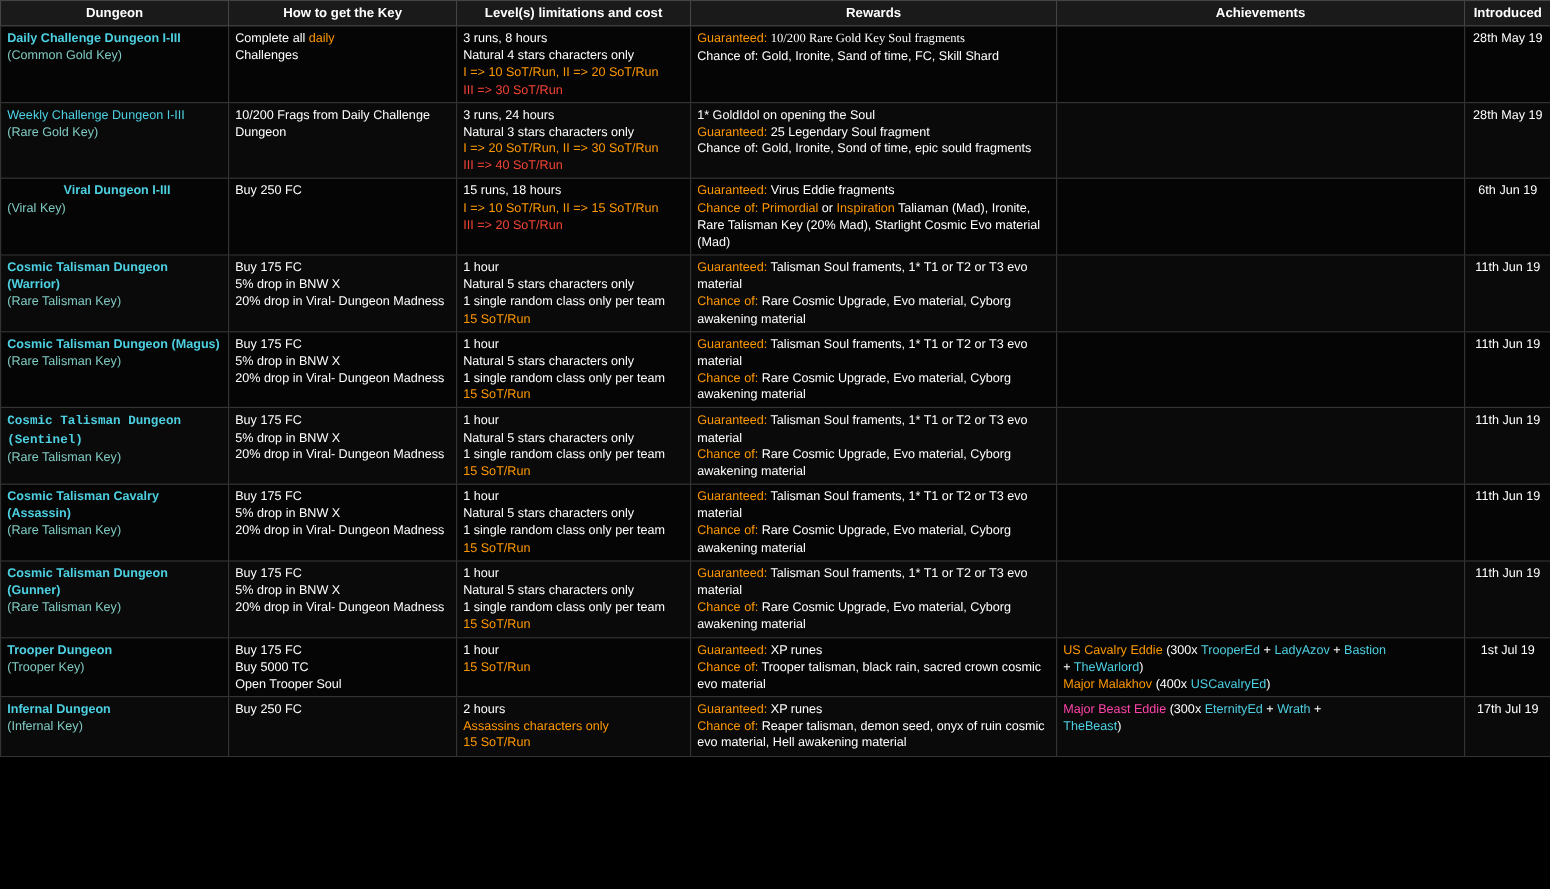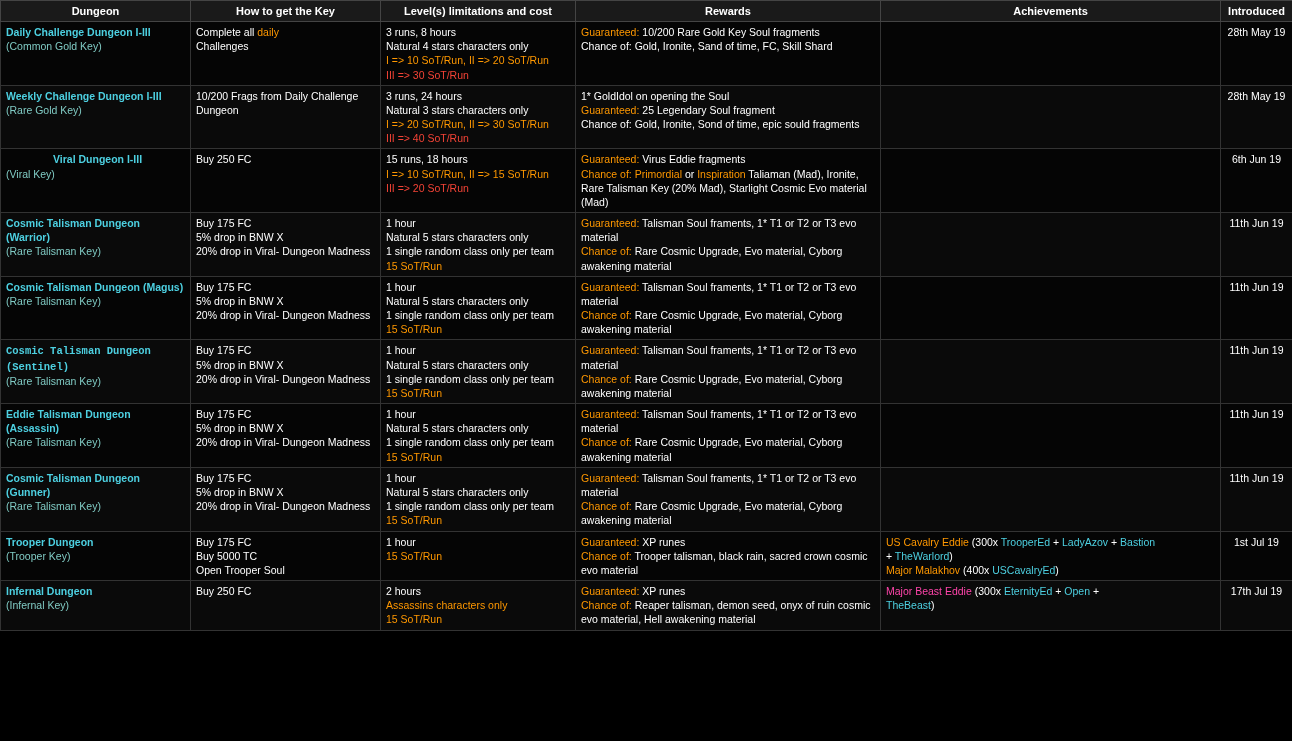--- a/index.html
+++ b/index.html
@@ -61,26 +61,26 @@
       <th>Rewards</th>
       <th>Achievements</th>
       <th>Introduced</th>
     </tr>
   </thead>
   <tbody id="table-body">
   <tr>
         <td><span style="color: rgb(77, 208, 225); font-weight: bold;">Daily Challenge Dungeon I-III</span><br><span style="color: rgb(128, 203, 196);">(Common Gold Key)</span></td>
         <td>Complete all <span style="color: rgb(255, 152, 0);">daily</span><br>Challenges</td>
         <td><span style="color: rgb(255, 255, 255); text-align: center;">3 runs, 8 hours</span><br><span style="color: rgb(255, 255, 255);">Natural 4 stars characters only</span><br><span style="color: rgb(255, 152, 0);">I =&gt; 10 SoT/Run, II =&gt; 20 SoT/Run</span><br><span style="color: rgb(244, 67, 54);">III =&gt; 30 SoT/Run</span></td>
-        <td><span style="color: rgb(255, 152, 0);">Guaranteed: </span><span style="color: rgb(255, 255, 255);">10/200 Rare Gold Key Soul fragments</span><br><span style="color: rgb(255, 255, 255);">Chance of: Gold, Ironite, Sand of time, FC, Skill Shard</span></td>
+        <td><span style="color: rgb(255, 152, 0);">Guaranteed: </span><span style="color: rgb(255, 255, 255); font-family: Liberation Serif, serif;">10/200 Rare Gold Key Soul fragments</span><br><span style="color: rgb(255, 255, 255);">Chance of: Gold, Ironite, Sand of time, FC, Skill Shard</span></td>
         <td></td>
         <td style="text-align: center;">28th May 19</td>
       </tr>
       <tr>
-        <td><span style="color: rgb(77, 208, 225); font-weight: bold;">Weekly Challenge Dungeon I-III</span><br><span style="color: rgb(128, 203, 196);">(Rare Gold Key)</span></td>
+        <td><span style="color: rgb(77, 208, 225); font-weight: normal;">Weekly Challenge Dungeon I-III</span><br><span style="color: rgb(128, 203, 196);">(Rare Gold Key)</span></td>
         <td>10/200 Frags from Daily Challenge Dungeon</td>
         <td><span style="color: rgb(255, 255, 255);">3 runs, 24 hours</span><br><span style="color: rgb(255, 255, 255);">Natural 3 stars characters only</span><br><span style="color: rgb(255, 152, 0);">I =&gt; 20 SoT/Run, II =&gt; 30 SoT/Run</span><br><span style="color: rgb(244, 67, 54);">III =&gt; 40 SoT/Run</span></td>
         <td><span style="color: rgb(255, 255, 255);">1* GoldIdol on opening the Soul</span><br><span style="color: rgb(255, 152, 0);">Guaranteed: </span><span style="color: rgb(255, 255, 255);">25 Legendary Soul fragment</span><br><span style="color: rgb(255, 255, 255);">Chance of: Gold, Ironite, Sond of time, epic sould fragments</span></td>
         <td></td>
         <td style="text-align: center;">28th May 19</td>
       </tr>
       <tr>
         <td><span style="color: rgb(77, 208, 225); font-weight: bold; margin-left: 47px;">Viral Dungeon I-III</span><br><span style="color: rgb(128, 203, 196);">(Viral Key)</span></td>
         <td>Buy 250 FC</td>
         <td><span style="color: rgb(255, 255, 255);">15 runs, 18 hours</span><br><span style="color: rgb(255, 152, 0);">I =&gt; 10 SoT/Run, II =&gt; 15 SoT/Run</span><br><span style="color: rgb(244, 67, 54);">III =&gt; 20 SoT/Run</span></td>
@@ -106,21 +106,21 @@
       </tr>
       <tr>
         <td><span style="color: rgb(77, 208, 225); font-weight: bold; font-family: Liberation Mono, monospace;">Cosmic Talisman Dungeon (Sentinel)</span><br><span style="color: rgb(128, 203, 196);">(Rare Talisman Key)</span></td>
         <td>Buy 175 FC<br>5% drop in BNW X<br>20% drop in Viral- Dungeon Madness</td>
         <td><span style="color: rgb(255, 255, 255);">1 hour</span><br><span style="color: rgb(255, 255, 255);">Natural 5 stars characters only</span><br><span style="color: rgb(255, 255, 255);">1 single random class only per team</span><br><span style="color: rgb(255, 152, 0);">15 SoT/Run</span></td>
         <td><span style="color: rgb(255, 152, 0);">Guaranteed: </span><span style="color: rgb(255, 255, 255);">Talisman Soul framents, 1* T1 or T2 or T3 evo material</span><br><span style="color: rgb(255, 152, 0);">Chance of: </span><span style="color: rgb(255, 255, 255);">Rare Cosmic Upgrade, Evo material, Cyborg awakening material</span></td>
         <td></td>
         <td style="text-align: center;">11th Jun 19</td>
       </tr>
       <tr>
-        <td><span style="color: rgb(77, 208, 225); font-weight: bold;">Eddie Talisman Dungeon (Assassin)</span><br><span style="color: rgb(128, 203, 196);">(Rare Talisman Key)</span></td>
+        <td><span style="color: rgb(77, 208, 225); font-weight: bold;">Cosmic Talisman Cavalry (Assassin)</span><br><span style="color: rgb(128, 203, 196);">(Rare Talisman Key)</span></td>
         <td>Buy 175 FC<br>5% drop in BNW X<br>20% drop in Viral- Dungeon Madness</td>
         <td><span style="color: rgb(255, 255, 255);">1 hour</span><br><span style="color: rgb(255, 255, 255);">Natural 5 stars characters only</span><br><span style="color: rgb(255, 255, 255);">1 single random class only per team</span><br><span style="color: rgb(255, 152, 0);">15 SoT/Run</span></td>
         <td><span style="color: rgb(255, 152, 0);">Guaranteed: </span><span style="color: rgb(255, 255, 255);">Talisman Soul framents, 1* T1 or T2 or T3 evo material</span><br><span style="color: rgb(255, 152, 0);">Chance of: </span><span style="color: rgb(255, 255, 255);">Rare Cosmic Upgrade, Evo material, Cyborg awakening material</span></td>
         <td></td>
         <td style="text-align: center;">11th Jun 19</td>
       </tr>
       <tr>
         <td><span style="color: rgb(77, 208, 225); font-weight: bold;">Cosmic Talisman Dungeon (Gunner)</span><br><span style="color: rgb(128, 203, 196);">(Rare Talisman Key)</span></td>
         <td>Buy 175 FC<br>5% drop in BNW X<br>20% drop in Viral- Dungeon Madness</td>
         <td><span style="color: rgb(255, 255, 255);">1 hour</span><br><span style="color: rgb(255, 255, 255);">Natural 5 stars characters only</span><br><span style="color: rgb(255, 255, 255);">1 single random class only per team</span><br><span style="color: rgb(255, 152, 0);">15 SoT/Run</span></td>
@@ -134,17 +134,17 @@
         <td><span style="color: rgb(255, 255, 255);">1 hour</span><br><span style="color: rgb(255, 152, 0);">15 SoT/Run</span></td>
         <td><span style="color: rgb(255, 152, 0);">Guaranteed: </span><span style="color: rgb(255, 255, 255);">XP runes</span><br><span style="color: rgb(255, 152, 0);">Chance of: </span><span style="color: rgb(255, 255, 255);">Trooper talisman, black rain, sacred crown cosmic evo material</span></td>
         <td><span style="color: rgb(255, 152, 0);">US Cavalry Eddie</span> (300x <span style="color: rgb(77, 208, 225);">TrooperEd</span> + <span style="color: rgb(77, 208, 225);">LadyAzov</span> + <span style="color: rgb(77, 208, 225);">Bastion</span><br>+ <span style="color: rgb(77, 208, 225);">TheWarlord</span>)<br><span style="color: rgb(255, 152, 0);">Major Malakhov</span> (400x <span style="color: rgb(77, 208, 225);">USCavalryEd</span>)</td>
         <td style="text-align: center;">1st Jul 19</td>
       </tr>
       <tr>
         <td><span style="color: rgb(77, 208, 225); font-weight: bold;">Infernal Dungeon</span><br><span style="color: rgb(128, 203, 196);">(Infernal Key)</span></td>
         <td>Buy 250 FC</td>
         <td><span style="color: rgb(255, 255, 255);">2 hours</span><br><span style="color: rgb(255, 152, 0);">Assassins characters only</span><br><span style="color: rgb(255, 152, 0);">15 SoT/Run</span></td>
         <td><span style="color: rgb(255, 152, 0);">Guaranteed: </span><span style="color: rgb(255, 255, 255);">XP runes</span><br><span style="color: rgb(255, 152, 0);">Chance of: </span><span style="color: rgb(255, 255, 255);">Reaper talisman, demon seed, onyx of ruin cosmic evo material, Hell awakening material</span></td>
-        <td><span style="color: rgb(255, 68, 170);">Major Beast Eddie</span> (300x <span style="color: rgb(77, 208, 225);">EternityEd</span> + <span style="color: rgb(77, 208, 225);">Open</span> +<br><span style="color: rgb(77, 208, 225);">TheBeast</span>)</td>
+        <td><span style="color: rgb(255, 68, 170);">Major Beast Eddie</span> (300x <span style="color: rgb(77, 208, 225);">EternityEd</span> + <span style="color: rgb(77, 208, 225);">Wrath</span> +<br><span style="color: rgb(77, 208, 225);">TheBeast</span>)</td>
         <td style="text-align: center;">17th Jul 19</td>
       </tr>
     </tbody>
 </table>
 
 </body></html>

